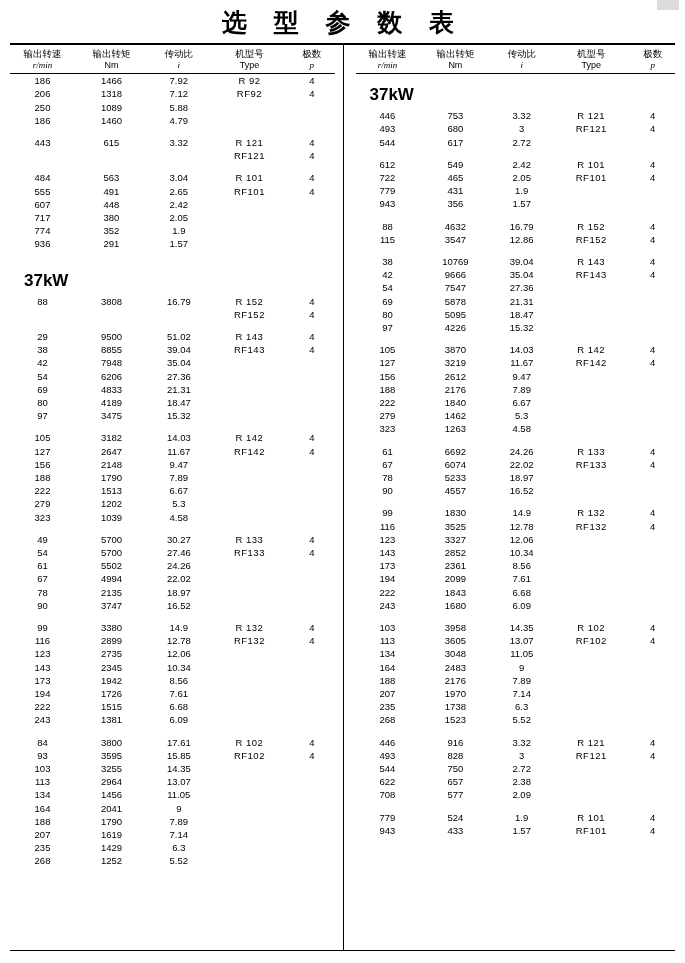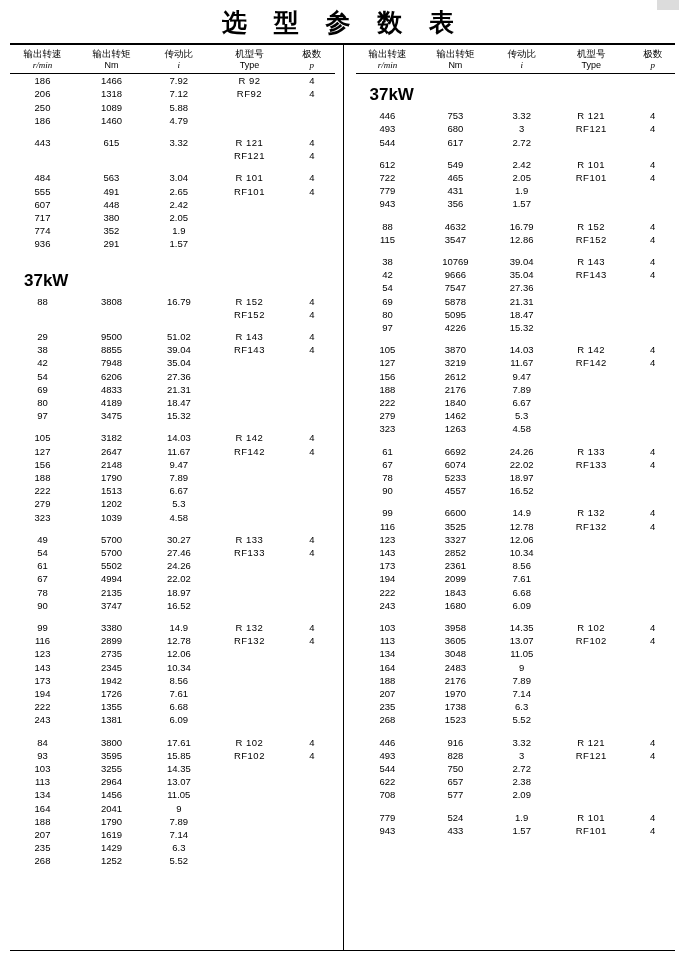--- a/index.html
+++ b/index.html
@@ -448,21 +448,21 @@
             </div>
             <div class="row">
               <div class="c1">194</div>
               <div class="c2">1726</div>
               <div class="c3">7.61</div>
               <div class="c4 type-cell">&nbsp;</div>
               <div class="c5">&nbsp;</div>
             </div>
             <div class="row">
               <div class="c1">222</div>
-              <div class="c2">1355</div>
+              <div class="c2">1515</div>
               <div class="c3">6.68</div>
               <div class="c4 type-cell">&nbsp;</div>
               <div class="c5">&nbsp;</div>
             </div>
             <div class="row">
               <div class="c1">243</div>
               <div class="c2">1381</div>
               <div class="c3">6.09</div>
               <div class="c4 type-cell">&nbsp;</div>
               <div class="c5">&nbsp;</div>
@@ -759,21 +759,21 @@
               <div class="c1">90</div>
               <div class="c2">4557</div>
               <div class="c3">16.52</div>
               <div class="c4 type-cell">&nbsp;</div>
               <div class="c5">&nbsp;</div>
             </div>
           </div>
           <div class="group">
             <div class="row">
               <div class="c1">99</div>
-              <div class="c2">6600</div>
+              <div class="c2">1830</div>
               <div class="c3">14.9</div>
               <div class="c4 type-cell">R  132</div>
               <div class="c5">4</div>
             </div>
             <div class="row">
               <div class="c1">116</div>
               <div class="c2">3525</div>
               <div class="c3">12.78</div>
               <div class="c4 type-cell">RF132</div>
               <div class="c5">4</div>

